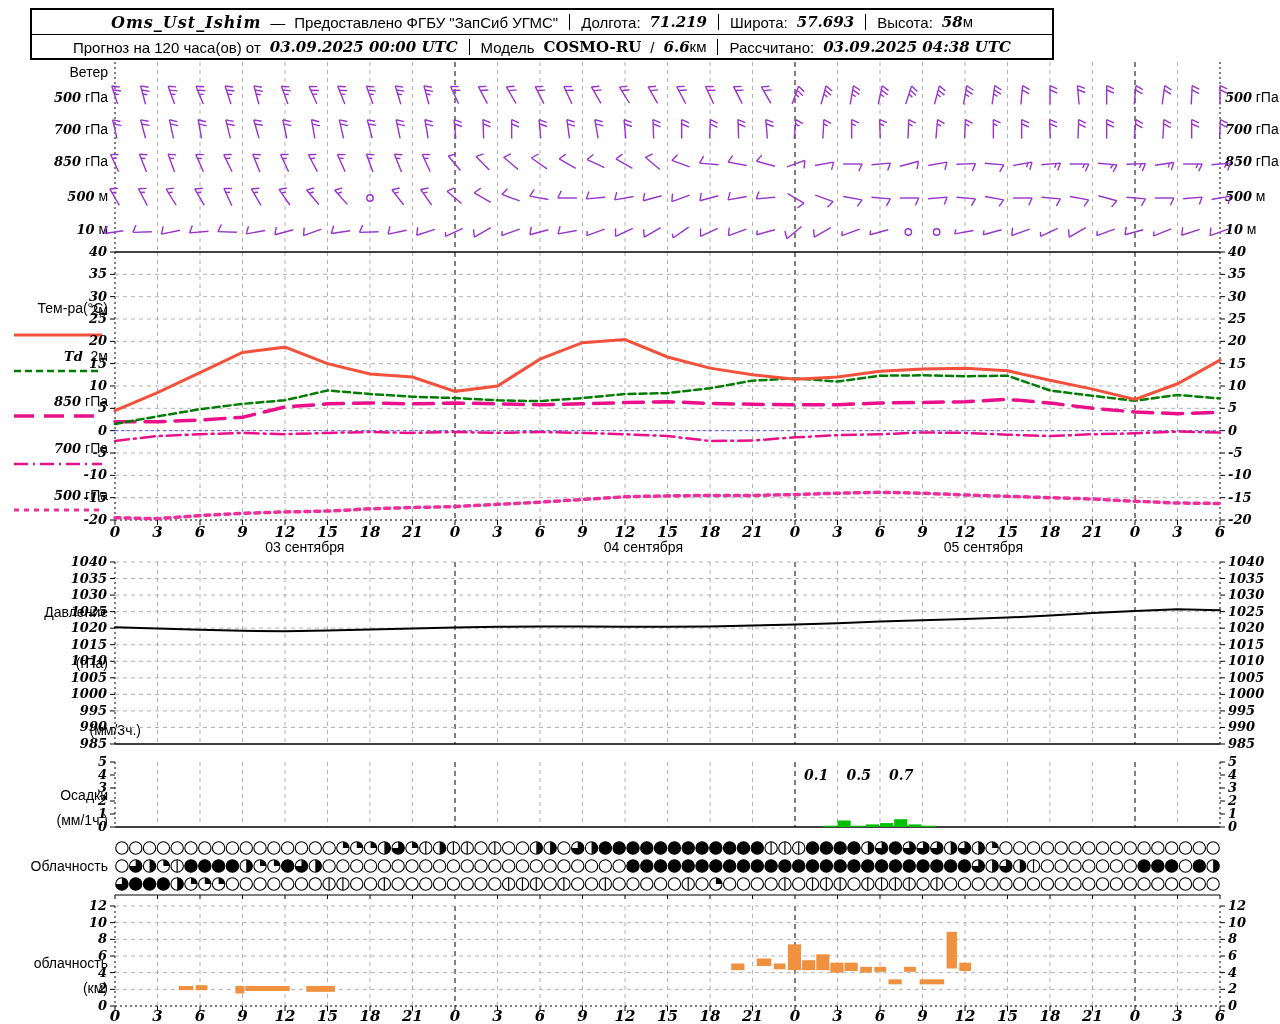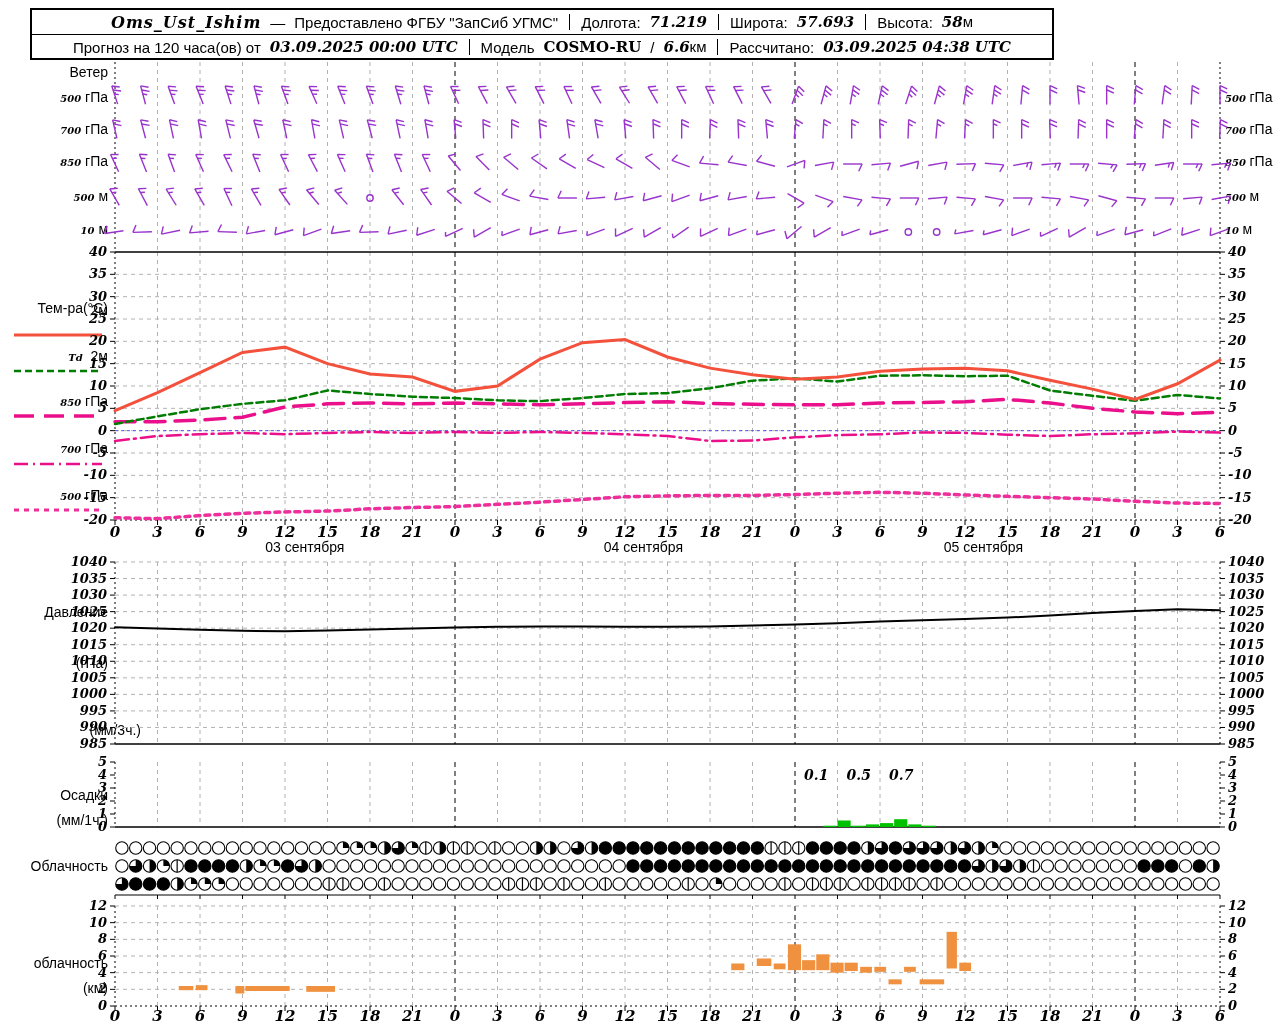--- a/index.html
+++ b/index.html
@@ -9,21 +9,21 @@
   .header-box{position:absolute;left:30px;top:8px;width:1024px;height:52px;border:2px solid #000;box-sizing:border-box;}
   .h-row{height:24px;display:flex;align-items:center;justify-content:center;gap:9px;font-size:15px;white-space:nowrap;}
   .h-row.r1{border-bottom:1px solid #000;}
   .bi{font-family:"DejaVu Serif","Liberation Serif",serif;font-style:italic;font-weight:bold;}
   .bsr{font-family:"DejaVu Serif","Liberation Serif",serif;font-weight:bold;text-align:right;}
   .station{font-size:16px;letter-spacing:1px;}
   .vsep{display:inline-block;width:0;height:16px;border-left:1px solid #000;margin:0 2px;}
   
   .llab{position:absolute;left:0;width:108px;text-align:right;font-size:14px;}
   .rlab{position:absolute;left:1225px;width:60px;text-align:left;font-size:13px;}
-  .num{font-family:"DejaVu Serif","Liberation Serif",serif;font-style:italic;font-weight:bold;font-size:10px;text-align:right;}
+  .num{font-family:"DejaVu Serif","Liberation Serif",serif;font-style:italic;font-weight:bold;font-size:13px;text-align:right;}
   .unit{font-size:14px;}
   .sec-title{position:absolute;left:0;width:108px;text-align:right;font-size:14px;}
   .legend-line{position:absolute;left:8px;width:100px;text-align:center;}
   svg text{user-select:none;}
   .ax{font:italic 700 13px "DejaVu Serif","Liberation Serif",serif;}
   .hr{font:italic 700 15px "DejaVu Serif","Liberation Serif",serif;}
   .dt{font:14px "Liberation Sans",sans-serif;}
   .pr{font:italic 700 14px "DejaVu Serif","Liberation Serif",serif;}
   .s-t2m{stroke:var(--t2m);stroke-width:3;}
   .s-td{stroke:var(--td2m);stroke-width:2.5;stroke-dasharray:7 4;}

